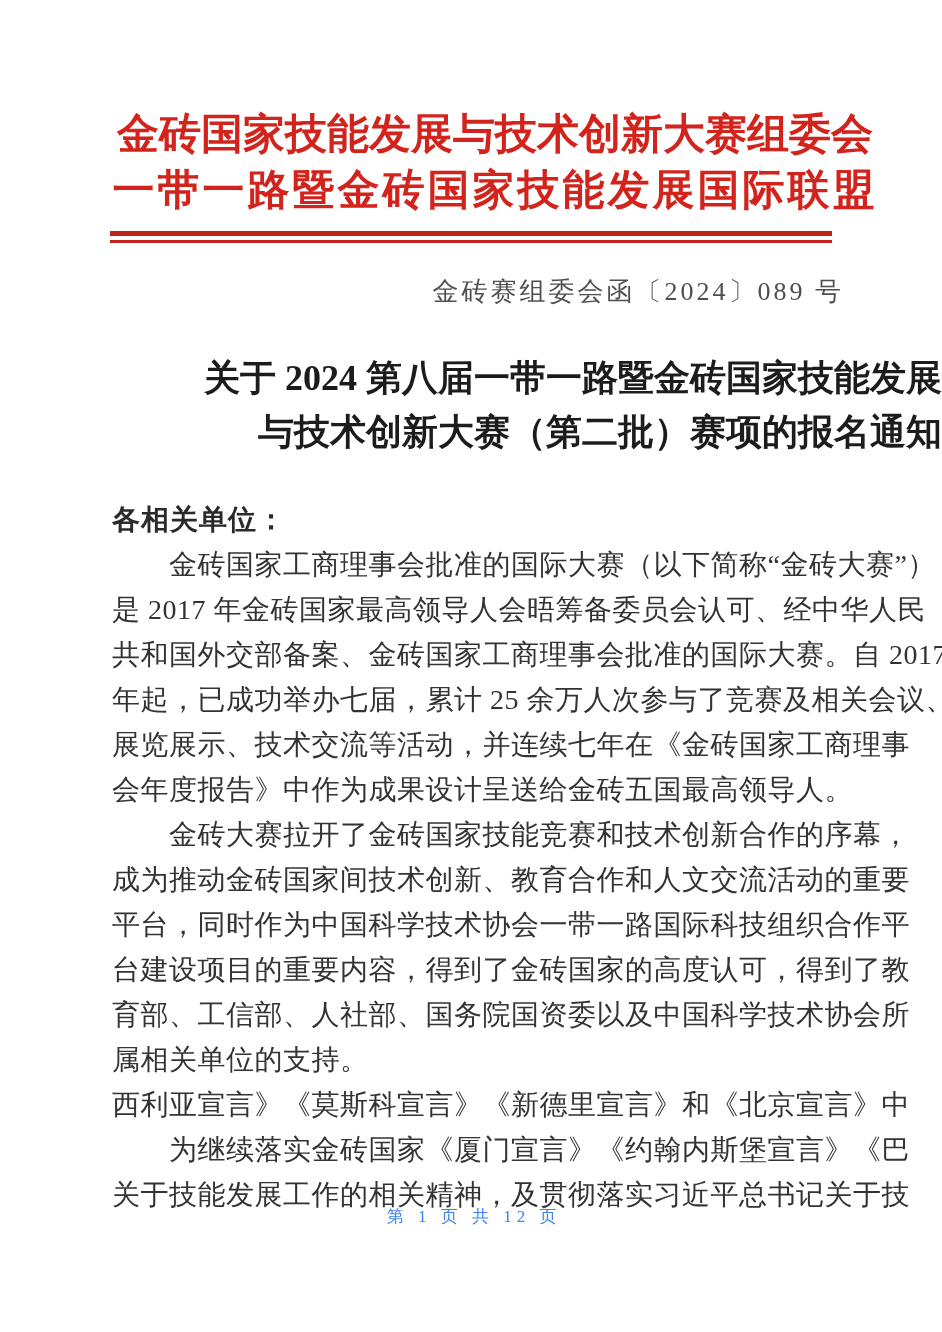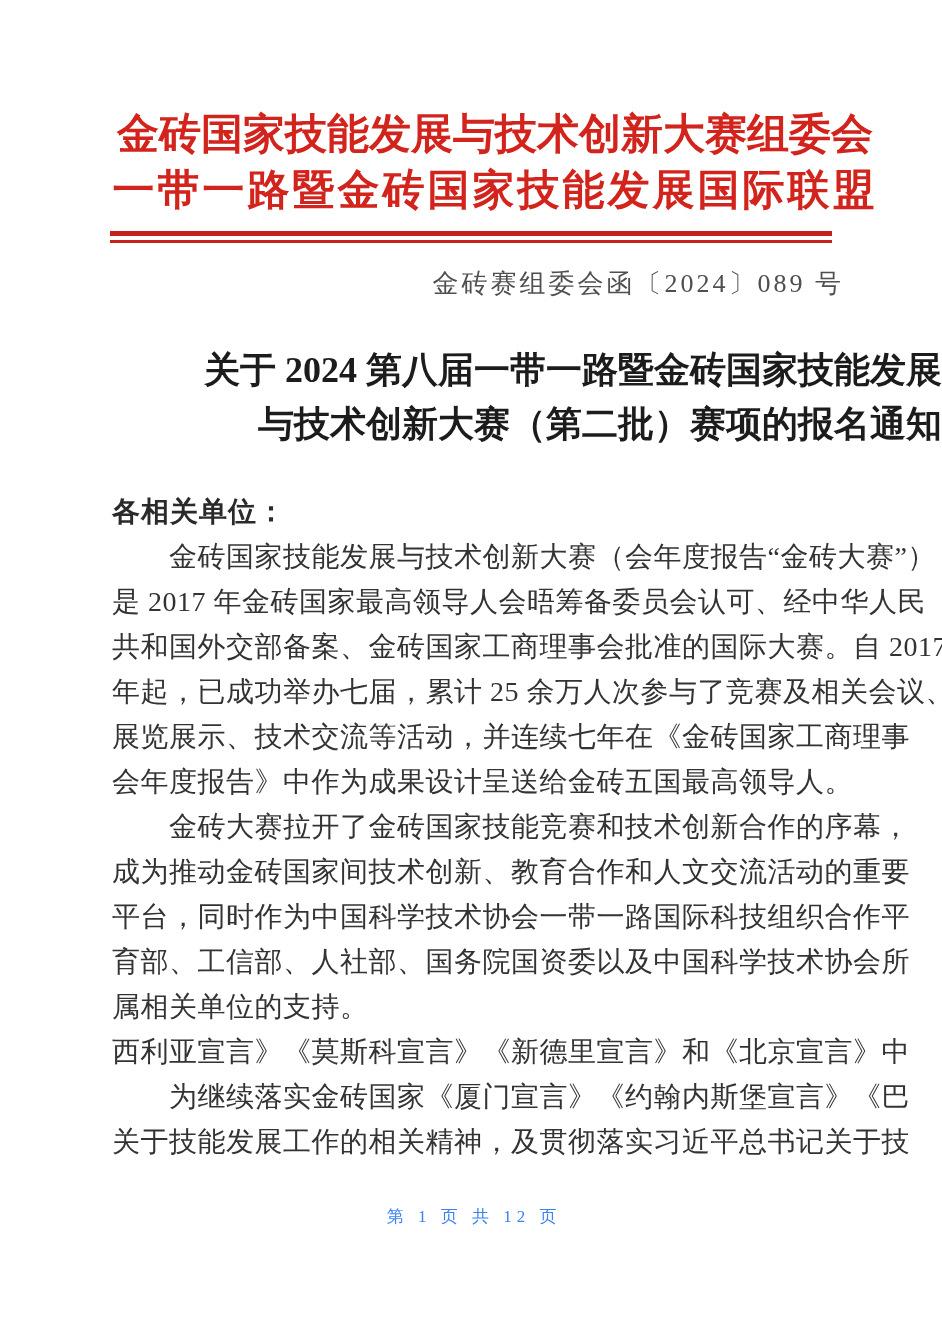--- a/index.html
+++ b/index.html
@@ -44,21 +44,21 @@
   .red-rule {
     width: 722px;
     margin: 13px auto 0 auto;
     height: 4px;
     border-top: 5px solid #c32119;
     border-bottom: 3px solid #c32119;
   }
 
   
   .ref-number {
-    margin-top: 24px;
+    margin-top: 32px;
     padding-right: 98px;
     text-align: right;
     font-size: 26px;
     line-height: 34px;
     color: #4f4f4f;
     letter-spacing: 3px;
     white-space: nowrap;
   }
 
   
@@ -128,32 +128,33 @@
   <div class="doc-title">
     <div class="title-line">关于 2024 第八届一带一路暨金砖国家技能发展</div>
     <div class="title-line">与技术创新大赛（第二批）赛项的报名通知</div>
   </div>
 
   <div class="doc-body">
 
     <div class="salutation">各相关单位：</div>
 
     <div class="paragraph">
-      <div class="line">　　金砖国家技能发展与技术创新大赛（会年度报告“金砖大赛”）</div>
+      <div class="line">　　金砖国家工商理事会批准的国际大赛（以下简称“金砖大赛”）</div>
       <div class="line">是 2017 年金砖国家最高领导人会晤筹备委员会认可、经中华人民</div>
       <div class="line">共和国外交部备案、金砖国家工商理事会批准的国际大赛。自 2017</div>
       <div class="line">年起，已成功举办七届，累计 25 余万人次参与了竞赛及相关会议、</div>
       <div class="line">展览展示、技术交流等活动，并连续七年在《金砖国家工商理事</div>
       <div class="line end">会年度报告》中作为成果设计呈送给金砖五国最高领导人。</div>
     </div>
 
     <div class="paragraph">
       <div class="line">　　金砖大赛拉开了金砖国家技能竞赛和技术创新合作的序幕，</div>
       <div class="line">成为推动金砖国家间技术创新、教育合作和人文交流活动的重要</div>
       <div class="line">平台，同时作为中国科学技术协会一带一路国际科技组织合作平</div>
+      <div class="line">台建设项目的重要内容，得到了金砖国家的高度认可，得到了教</div>
       <div class="line">育部、工信部、人社部、国务院国资委以及中国科学技术协会所</div>
       <div class="line end">属相关单位的支持。</div>
     </div>
 
     <div class="paragraph">
       <div class="line">西利亚宣言》《莫斯科宣言》《新德里宣言》和《北京宣言》中</div>
       <div class="line">　　为继续落实金砖国家《厦门宣言》《约翰内斯堡宣言》《巴</div>
       <div class="line">关于技能发展工作的相关精神，及贯彻落实习近平总书记关于技</div>
     </div>
 

